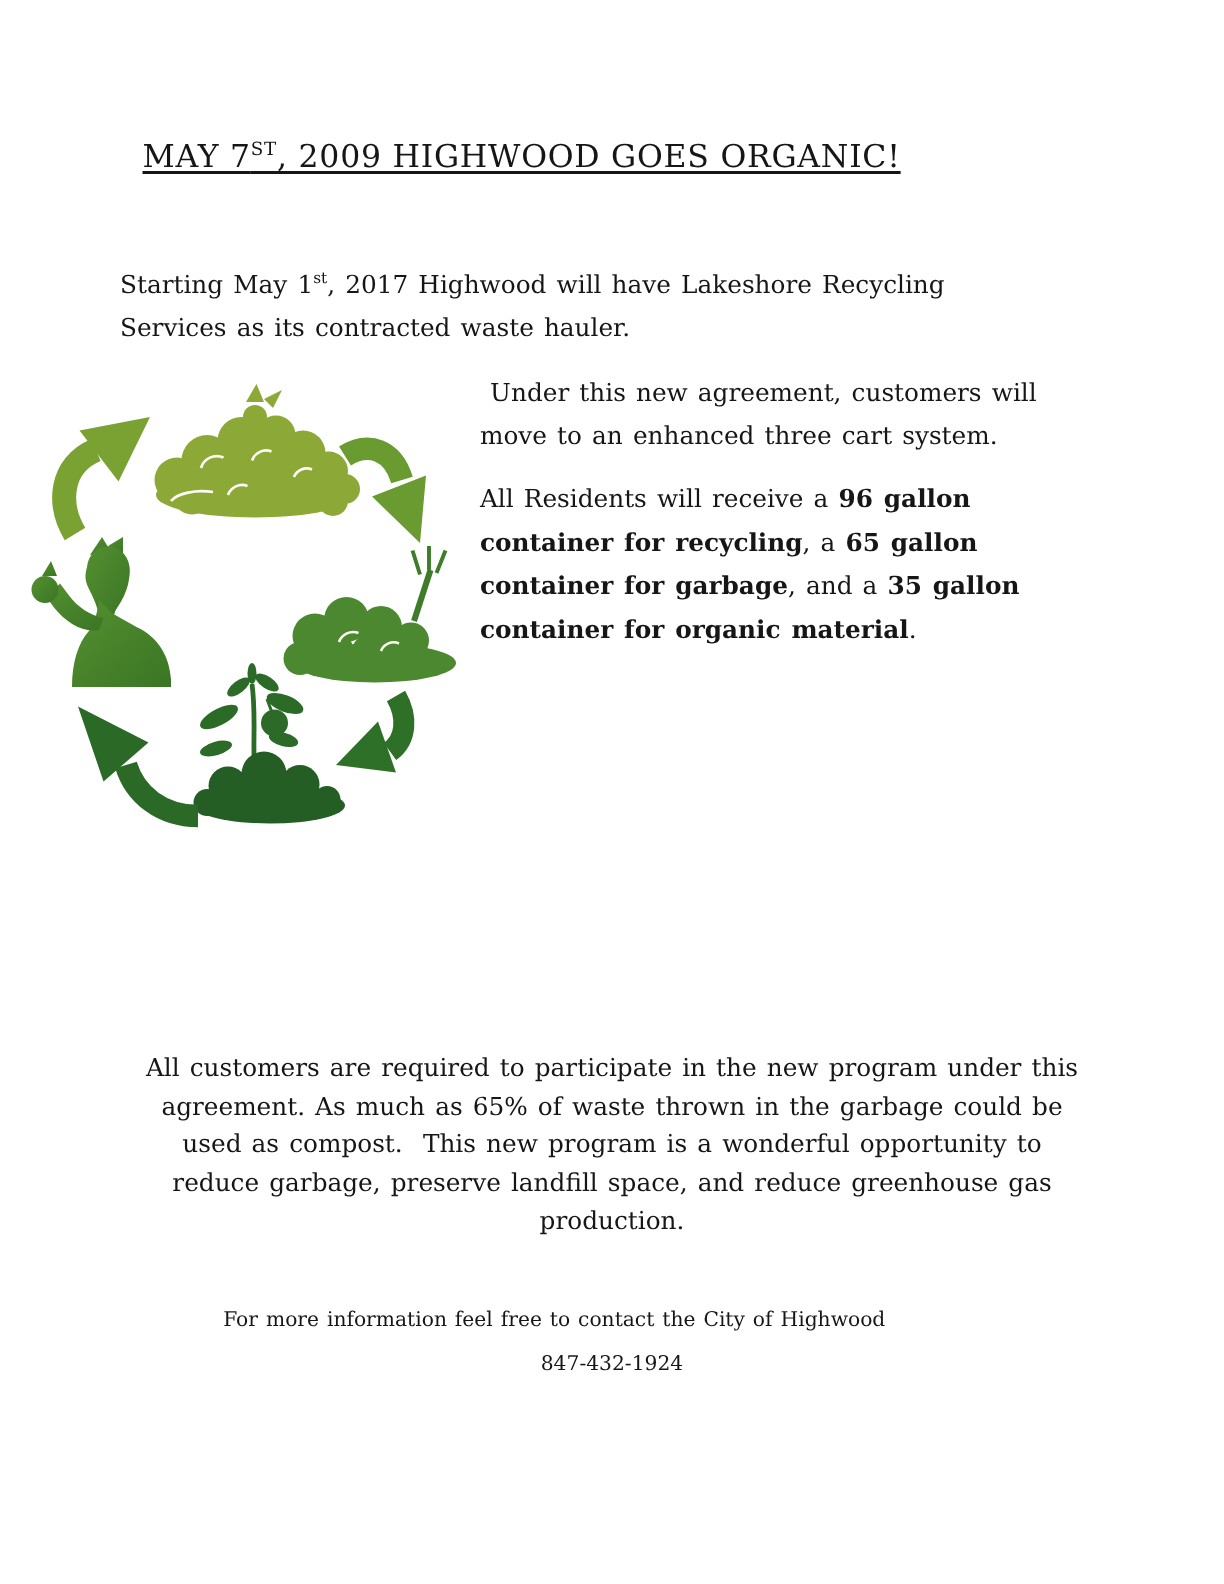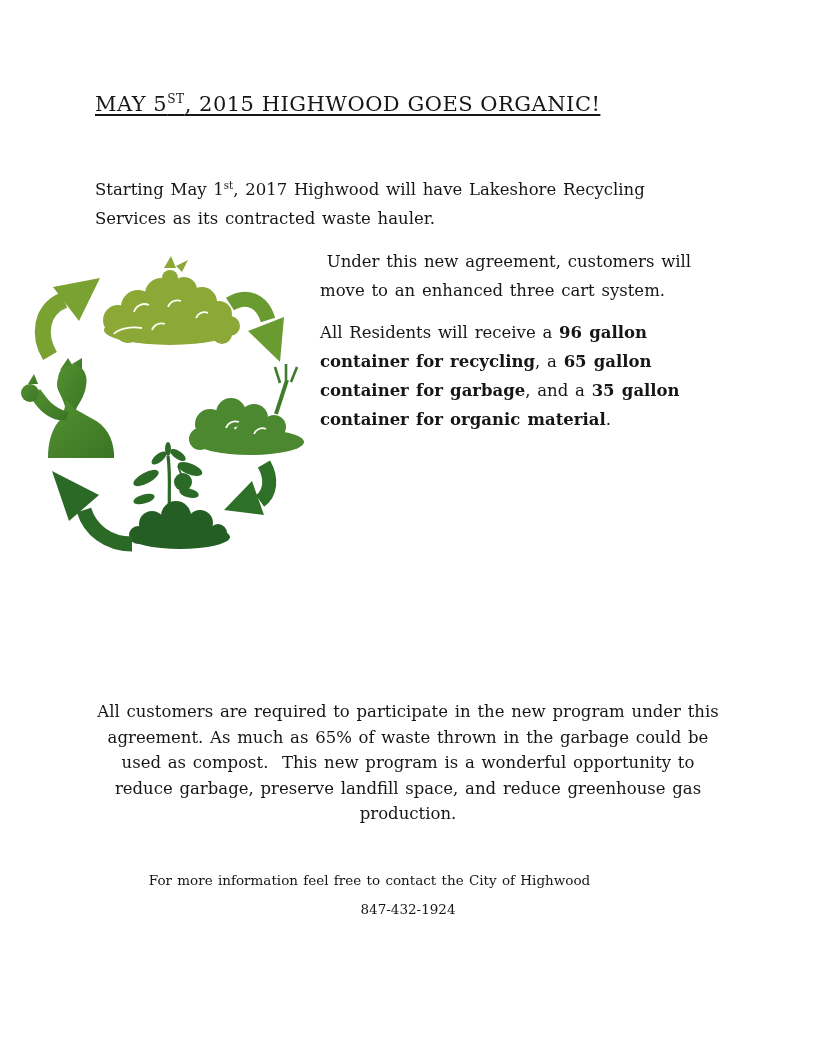--- a/index.html
+++ b/index.html
@@ -9,36 +9,36 @@
   }
   p{margin:0;}
   sup{font-size:62%;line-height:0;}
   b{font-weight:700;}
   .title{
     position:absolute;left:95px;top:92px;margin:0;
     font-size:21px;font-weight:400;letter-spacing:.5px;
     text-decoration:underline;text-underline-offset:3px;
   }
   .title sup{font-size:58%;}
-  .intro{position:absolute;left:95px;top:175px;width:612px;font-size:16.5px;line-height:29px;word-spacing:1.5px;}
+  .intro{position:absolute;left:80px;top:175px;width:612px;font-size:16.5px;line-height:29px;word-spacing:1.5px;}
   .figure{position:absolute;left:18px;top:252px;width:295px;height:310px;}
   .figure svg{display:block;width:100%;height:100%;}
   .rightcol{position:absolute;left:320px;top:247px;width:402px;font-size:16.5px;line-height:29px;word-spacing:1.5px;}
   .rightcol p{margin:0 0 13px 0;}
   .bulbs{position:absolute;left:95px;top:583px;width:648px;font-size:16.5px;line-height:29px;word-spacing:1.5px;}
   .summary{position:absolute;left:92px;top:699px;width:632px;text-align:center;font-size:16.5px;line-height:25.5px;word-spacing:1.5px;}
   .contact{position:absolute;left:0;top:872px;width:739px;text-align:center;font-size:13.5px;word-spacing:1px;}
   .phone{position:absolute;left:0;top:901px;width:816px;text-align:center;font-size:13.5px;}
 </style>
 </head>
 <body>
 
 <div class="page">
 
-  <h1 class="title"><span>MAY 5</span><sup>ST</sup><span>, 2015 HIGHWOOD GOES ORGANIC!</span></h1>
+  <h1 class="title"><span>MAY 7</span><sup>ST</sup><span>, 2009 HIGHWOOD GOES ORGANIC!</span></h1>
 
   <p class="intro"><span>Starting May 1</span><sup>st</sup><span>, 2017 Highwood will have Lakeshore Recycling Services as its contracted waste hauler.</span></p>
 
   <div class="figure">
     <svg viewBox="0 0 295 310" xmlns="http://www.w3.org/2000/svg">
       <defs>
         <linearGradient id="pg" x1="0" y1="0" x2="1" y2="1">
           <stop offset="0" stop-color="#549030"></stop>
           <stop offset="1" stop-color="#3A7524"></stop>
         </linearGradient>

